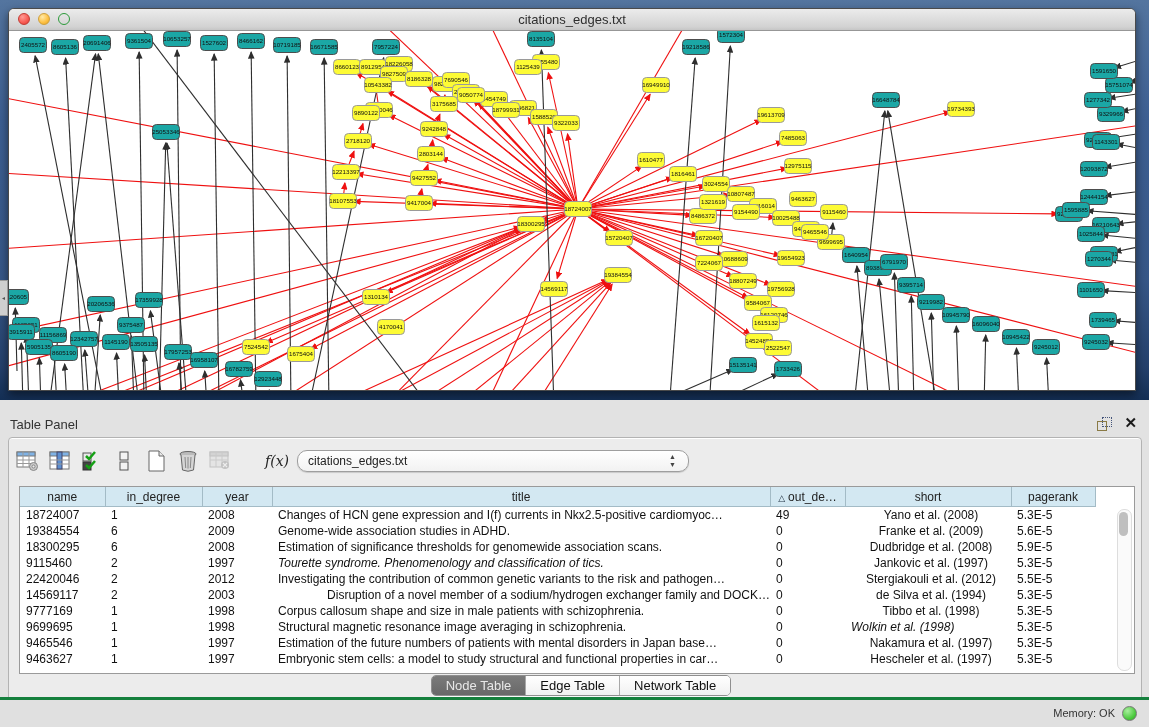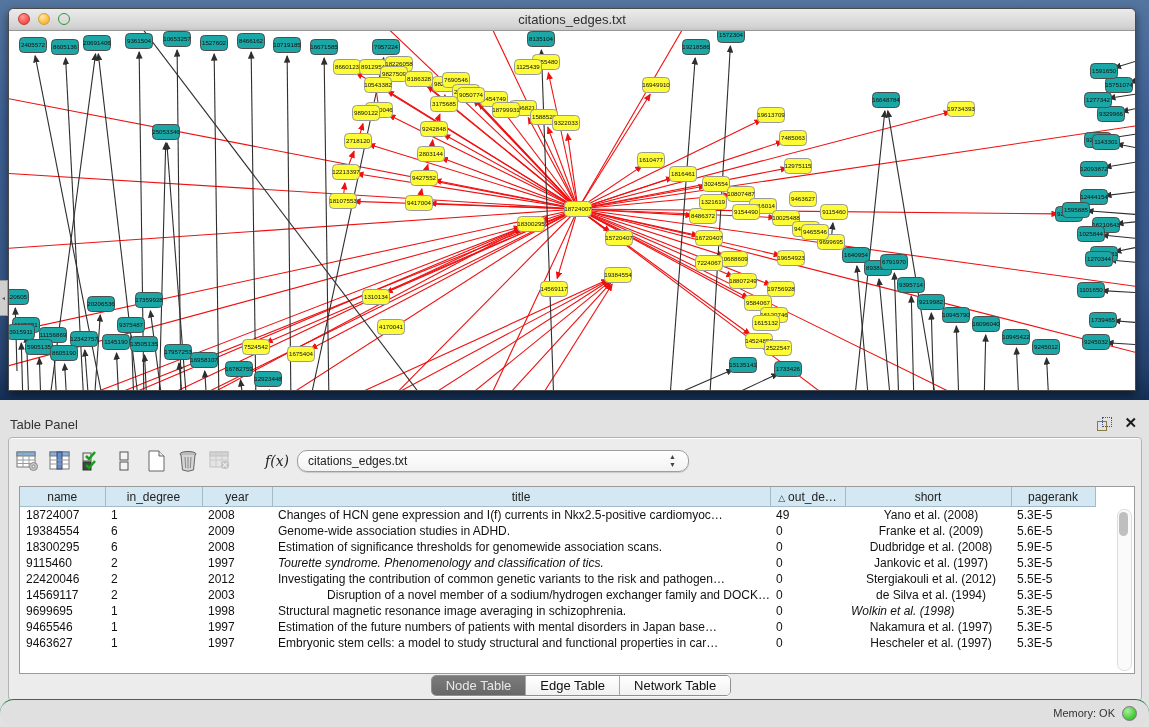--- a/index.html
+++ b/index.html
@@ -55,21 +55,21 @@
   
   .tabs{position:absolute;left:12px;right:0;bottom:4px;text-align:center;}
   .seg{display:inline-flex;border:1px solid #8f8f8f;border-radius:5px;overflow:hidden;
     box-shadow:0 1px 0 rgba(255,255,255,.7);}
   .seg .tab{padding:2px 14px;font-size:13px;background:linear-gradient(180deg,#ffffff,#f1f1f1);
     color:#111;border-left:1px solid #a8a8a8;cursor:pointer;}
   .seg .tab:first-child{border-left:none;}
   .seg .tab.sel{background:linear-gradient(180deg,#7b7b7b,#686868);color:#e8e8e8;}
   
   .status-bar{position:absolute;left:0;bottom:0;width:100%;height:27px;background:#e0e0e0;
-    border-top:1px solid #15803d;border-radius:14px;}
+    border-top:3px solid #15803d;}
   .mem{position:absolute;right:34px;top:7px;font-size:11px;color:#333;}
   .memdot{position:absolute;right:12px;top:6px;width:13px;height:13px;border-radius:50%;
     background:radial-gradient(circle at 35% 30%,#a9ef9e,#49c93b 65%,#35a52b);border:1px solid #777;}
 </style>
 </head>
 <body>
 
 <div class="desktop">
   <div class="net-window">
     <div class="titlebar">
@@ -893,20 +893,29 @@
             <tr>
               <td style="text-align: left;">14569117</td>
               <td style="text-align: left;">2</td>
               <td style="text-align: left;">2003</td>
               <td style="text-align: right;">Disruption of a novel member of a sodium/hydrogen exchanger family and DOCK…</td>
               <td style="text-align: left;">0</td>
               <td style="text-align: center;">de Silva et al. (1994)</td>
               <td style="text-align: left;">5.3E-5</td>
             </tr>
             <tr>
+              <td style="text-align: left;">9777169</td>
+              <td style="text-align: left;">1</td>
+              <td style="text-align: left;">1998</td>
+              <td style="text-align: left;">Corpus callosum shape and size in male patients with schizophrenia.</td>
+              <td style="text-align: left;">0</td>
+              <td style="text-align: center;">Tibbo et al. (1998)</td>
+              <td style="text-align: left;">5.3E-5</td>
+            </tr>
+            <tr>
               <td style="text-align: left;">9699695</td>
               <td style="text-align: left;">1</td>
               <td style="text-align: left;">1998</td>
               <td style="text-align: left;">Structural magnetic resonance image averaging in schizophrenia.</td>
               <td style="text-align: left;">0</td>
               <td style="text-align: left; font-style: italic;">Wolkin et al. (1998)</td>
               <td style="text-align: left;">5.3E-5</td>
             </tr>
             <tr>
               <td style="text-align: left;">9465546</td>

